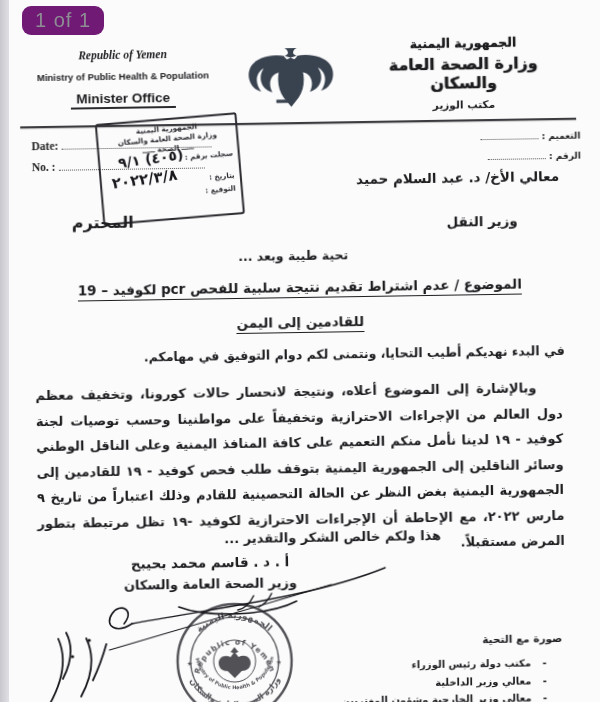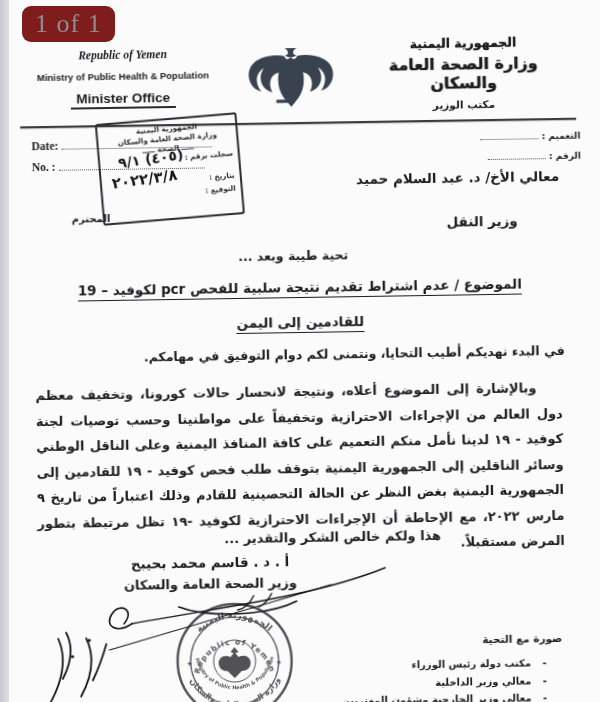--- a/index.html
+++ b/index.html
@@ -1,21 +1,21 @@
 <!DOCTYPE html>
 <html lang="ar"><head>
 <meta charset="utf-8">
 <style>
   html,body{margin:0;padding:0;width:600px;height:702px;overflow:hidden;background:#ffffff;}
   body{font-family:"DejaVu Sans",sans-serif;}
   .page{position:relative;width:600px;height:702px;background:#fbfbfc;overflow:hidden;}
   .edge-strip{position:absolute;left:0;top:0;width:9px;height:702px;
     background:linear-gradient(90deg,#c7c7cd,#e0e0e4);}
-  .page-badge{position:absolute;left:22px;top:6px;padding:3px 13px;background:#7f1d1d;
-    border-radius:9px;color:#8d8d93;font-size:26px;font-family:Liberation Serif, serif;
+  .page-badge{position:absolute;left:22px;top:6px;padding:3px 13px;background:#701a75;
+    border-radius:9px;color:#8d8d93;font-size:20px;font-family:Liberation Sans, sans-serif;
     letter-spacing:1px;}
   .letter{position:absolute;left:10px;top:30px;width:582px;height:672px;
     transform:rotate(-0.9deg);color:#1d1d20;filter:blur(0.22px);}
   .ar{direction:rtl;font-weight:bold;}
   .abs{position:absolute;}
 
   
   .hdr-en{left:20px;top:16px;width:195px;text-align:center;}
   .hdr-en .l1{font-family:"Liberation Serif",serif;font-style:italic;font-weight:bold;font-size:11.5px;}
   .hdr-en .l2{font-family:"Liberation Sans",sans-serif;font-weight:bold;font-size:9.5px;margin-top:10px;}
@@ -36,21 +36,21 @@
   
   .reg-stamp{left:92px;top:86px;width:142px;height:102px;border:2px solid #2b2b30;border-radius:3px;
     transform:rotate(-4deg);text-align:center;font-size:7.2px;line-height:10px;color:#2a2a30;
     padding-top:4px;box-sizing:border-box;}
   .reg-row{white-space:nowrap;overflow:hidden;}
   .hand{position:absolute;font-size:13px;font-weight:bold;color:#17171c;transform:rotate(-3deg);
     white-space:nowrap;}
 
   .recipient-name{right:30px;top:142px;font-size:13.5px;}
   .recipient-title{right:72px;top:186px;font-size:13.5px;}
-  .honorific{left:64px;top:180px;font-size:10px;}
+  .honorific{left:64px;top:180px;font-size:16px;}
 
   .greeting{left:0;top:218px;width:570px;text-align:center;font-size:12.5px;}
   .subject1{left:0;top:249px;width:582px;text-align:center;font-size:13.5px;}
   .subject2{left:0;top:284px;width:582px;text-align:center;font-size:13.5px;}
   .u{display:inline-block;border-bottom:1.8px solid #1d1d20;padding-bottom:2px;}
 
   .body-intro{left:25px;top:317px;width:530px;text-align:right;font-size:12.5px;}
   .body-main{left:25px;top:349px;width:527px;font-size:13px;line-height:25.5px;
     text-align:justify;text-indent:26px;}
   .closing{left:60px;top:500px;width:520px;text-align:center;font-size:13px;}

